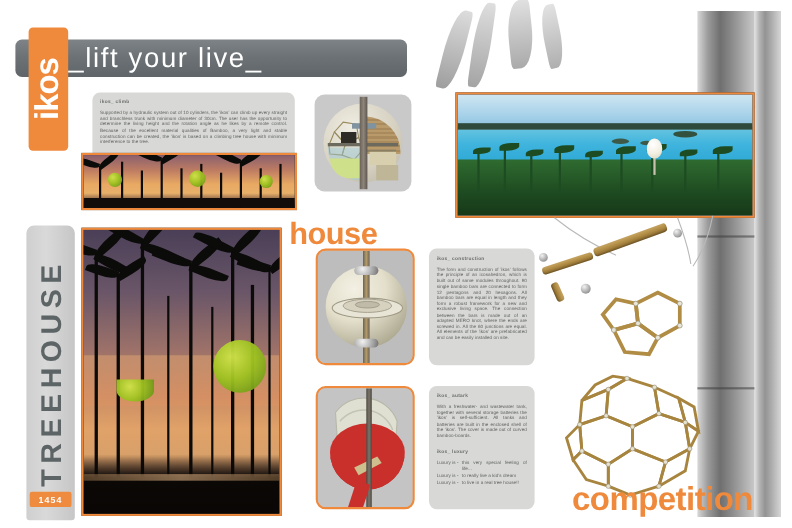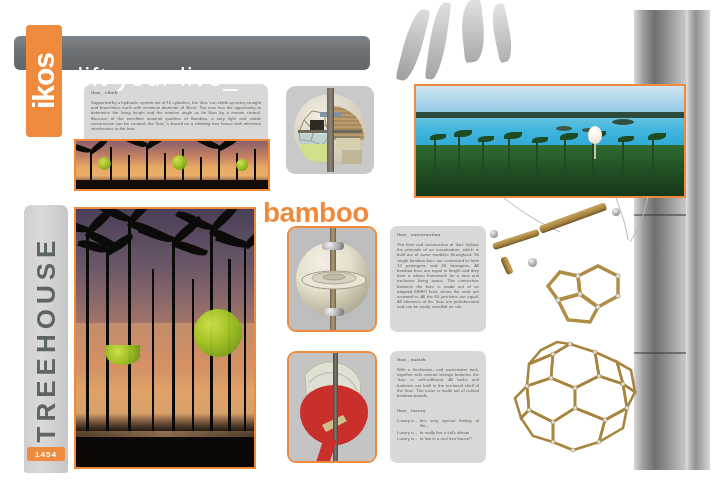--- a/index.html
+++ b/index.html
@@ -50,21 +50,20 @@
   .header-bar{
     position:absolute;left:14px;top:36px;width:356px;height:34px;
     background:linear-gradient(180deg,#7d8386 0%,#6c7275 45%,#5f6568 100%);
     border-radius:6px;z-index:4;
   }
   .header-title{
     position:absolute;left:62px;top:36px;height:34px;
     display:flex;align-items:center;
     color:#ffffff;font-size:25px;letter-spacing:1.5px;z-index:5;
     white-space:nowrap;
-    margin-top:24px;
   }
 
   
   .panel{
     position:absolute;background:#d8d8d6;border-radius:7px;
     padding:6px 7px;box-sizing:border-box;overflow:hidden;
   }
   .panel .ph{
     color:#6b6f6b;font-size:4.4px;font-weight:bold;letter-spacing:.25px;
     margin:0 0 4px 0;line-height:6px;
@@ -317,21 +316,21 @@
       <div class="frond" style="left:169px;top:32px;transform:rotate(-35deg);width:30px;"></div>
       <div class="frond" style="left:169px;top:32px;transform:rotate(198deg);width:30px;"></div>
 
       <div class="pod" style="left:118px;top:100px;width:48px;height:48px;"></div>
       <div class="pod half" style="left:30px;top:136px;width:34px;height:20px;"></div>
       <div style="position:absolute;left:0;bottom:0;width:100%;height:54px;background:linear-gradient(180deg,#120d0a00,#0b0806 40%,#090605);"></div>
       <div style="position:absolute;left:0;bottom:30px;width:100%;height:6px;background:linear-gradient(90deg,#e0a86d55,#f1c08c88,#e0a86d55);"></div>
     </div>
   </div>
 
-  <div class="hx bamboo">bamboo</div>
+  <div class="hx bamboo">house</div>
 
   <div class="tile orange" style="left:287px;top:226px;width:90px;height:106px;">
     <div class="sph-wrap" style="background:#bdbdbd;">
       <div class="sph-disc" style="left:7px;top:14px;width:74px;height:74px;
            background:radial-gradient(circle at 35% 28%,#f3f0e4 0%,#e3dfcb 40%,#b0ab93 78%,#8d8975 100%);"></div>
       <div class="mast" style="left:41px;top:0;width:6px;height:106px;
            background:linear-gradient(90deg,#6a6257,#b49b6a,#6a6257);"></div>
       <div class="joint" style="left:33px;top:14px;width:22px;height:8px;border-radius:4px;"></div>
       <div class="joint" style="left:33px;top:80px;width:22px;height:8px;border-radius:4px;"></div>
       <svg width="90" height="106" style="position:absolute;left:0;top:0;">
@@ -440,14 +439,15 @@
         <circle cx="80" cy="72" r="2"></circle>
       <circle cx="58" cy="86" r="2"></circle>
         <circle cx="34" cy="74" r="2"></circle>
       <circle cx="32" cy="50" r="2"></circle>
         <circle cx="78" cy="114" r="2"></circle>
       <circle cx="58" cy="106" r="2"></circle>
         <circle cx="104" cy="106" r="2"></circle>
     </g>
   </svg>
 
+  <div class="hx competition">competition</div>
 
 </div>
 
 </body></html>

